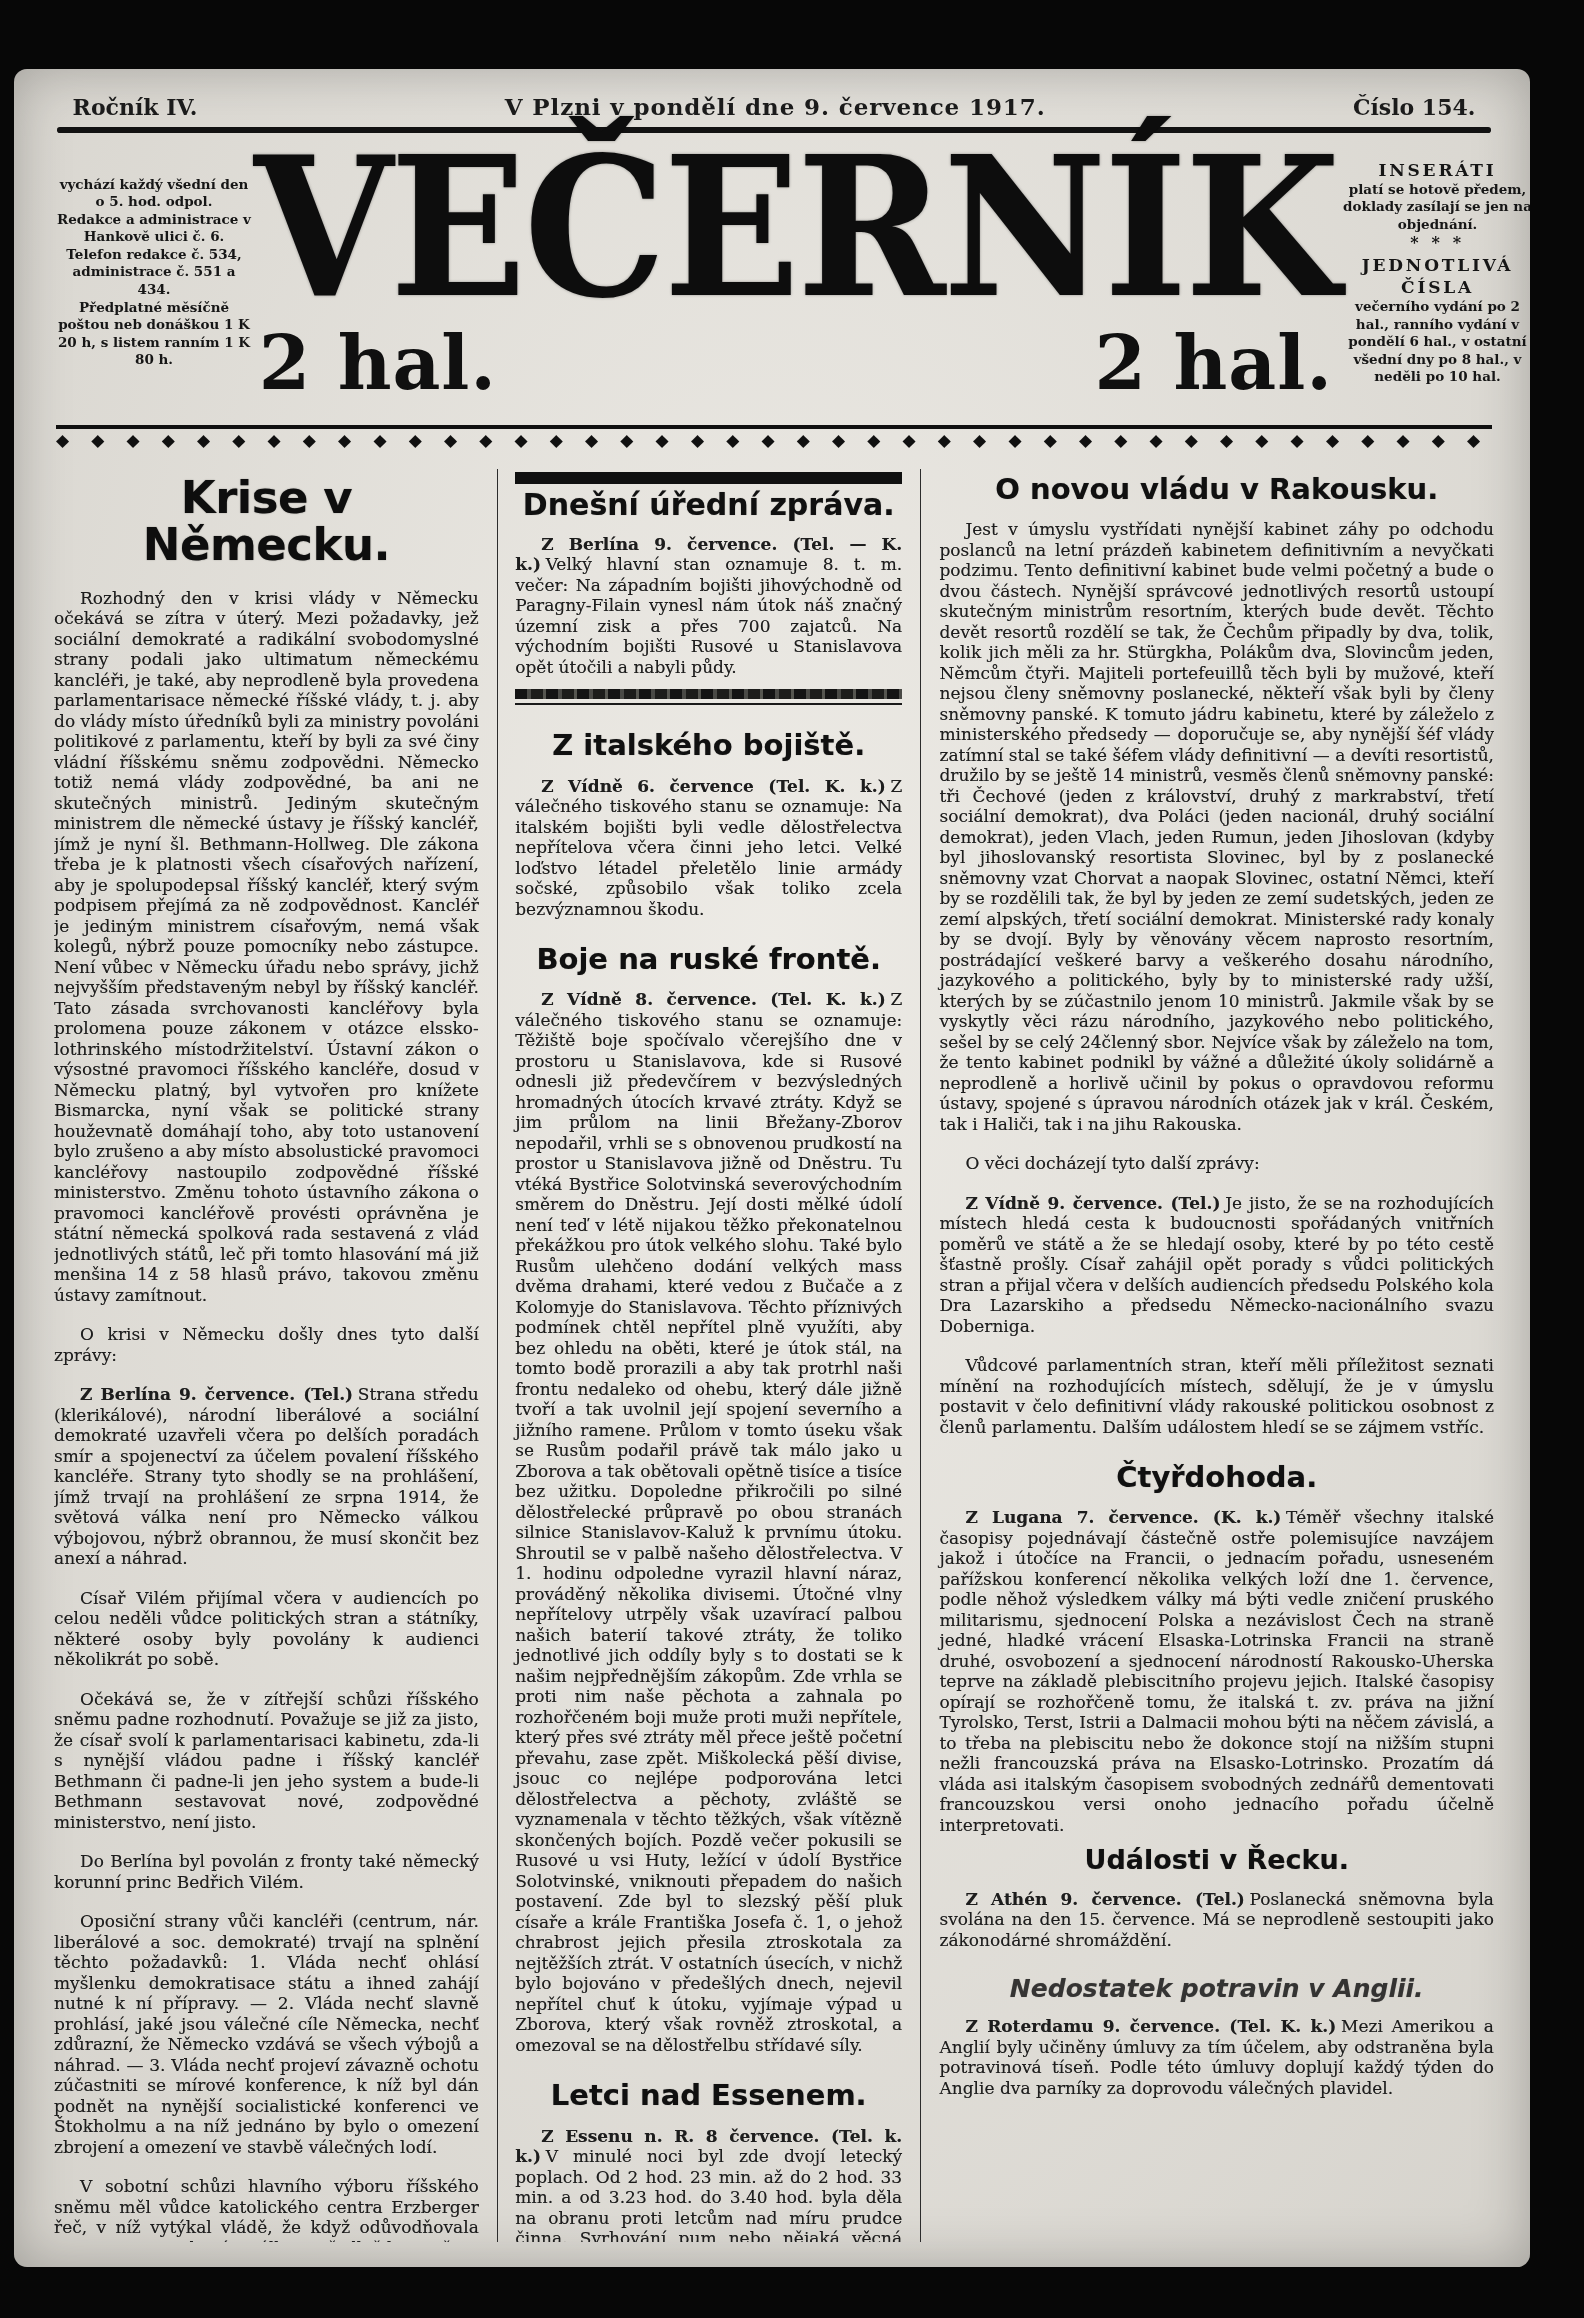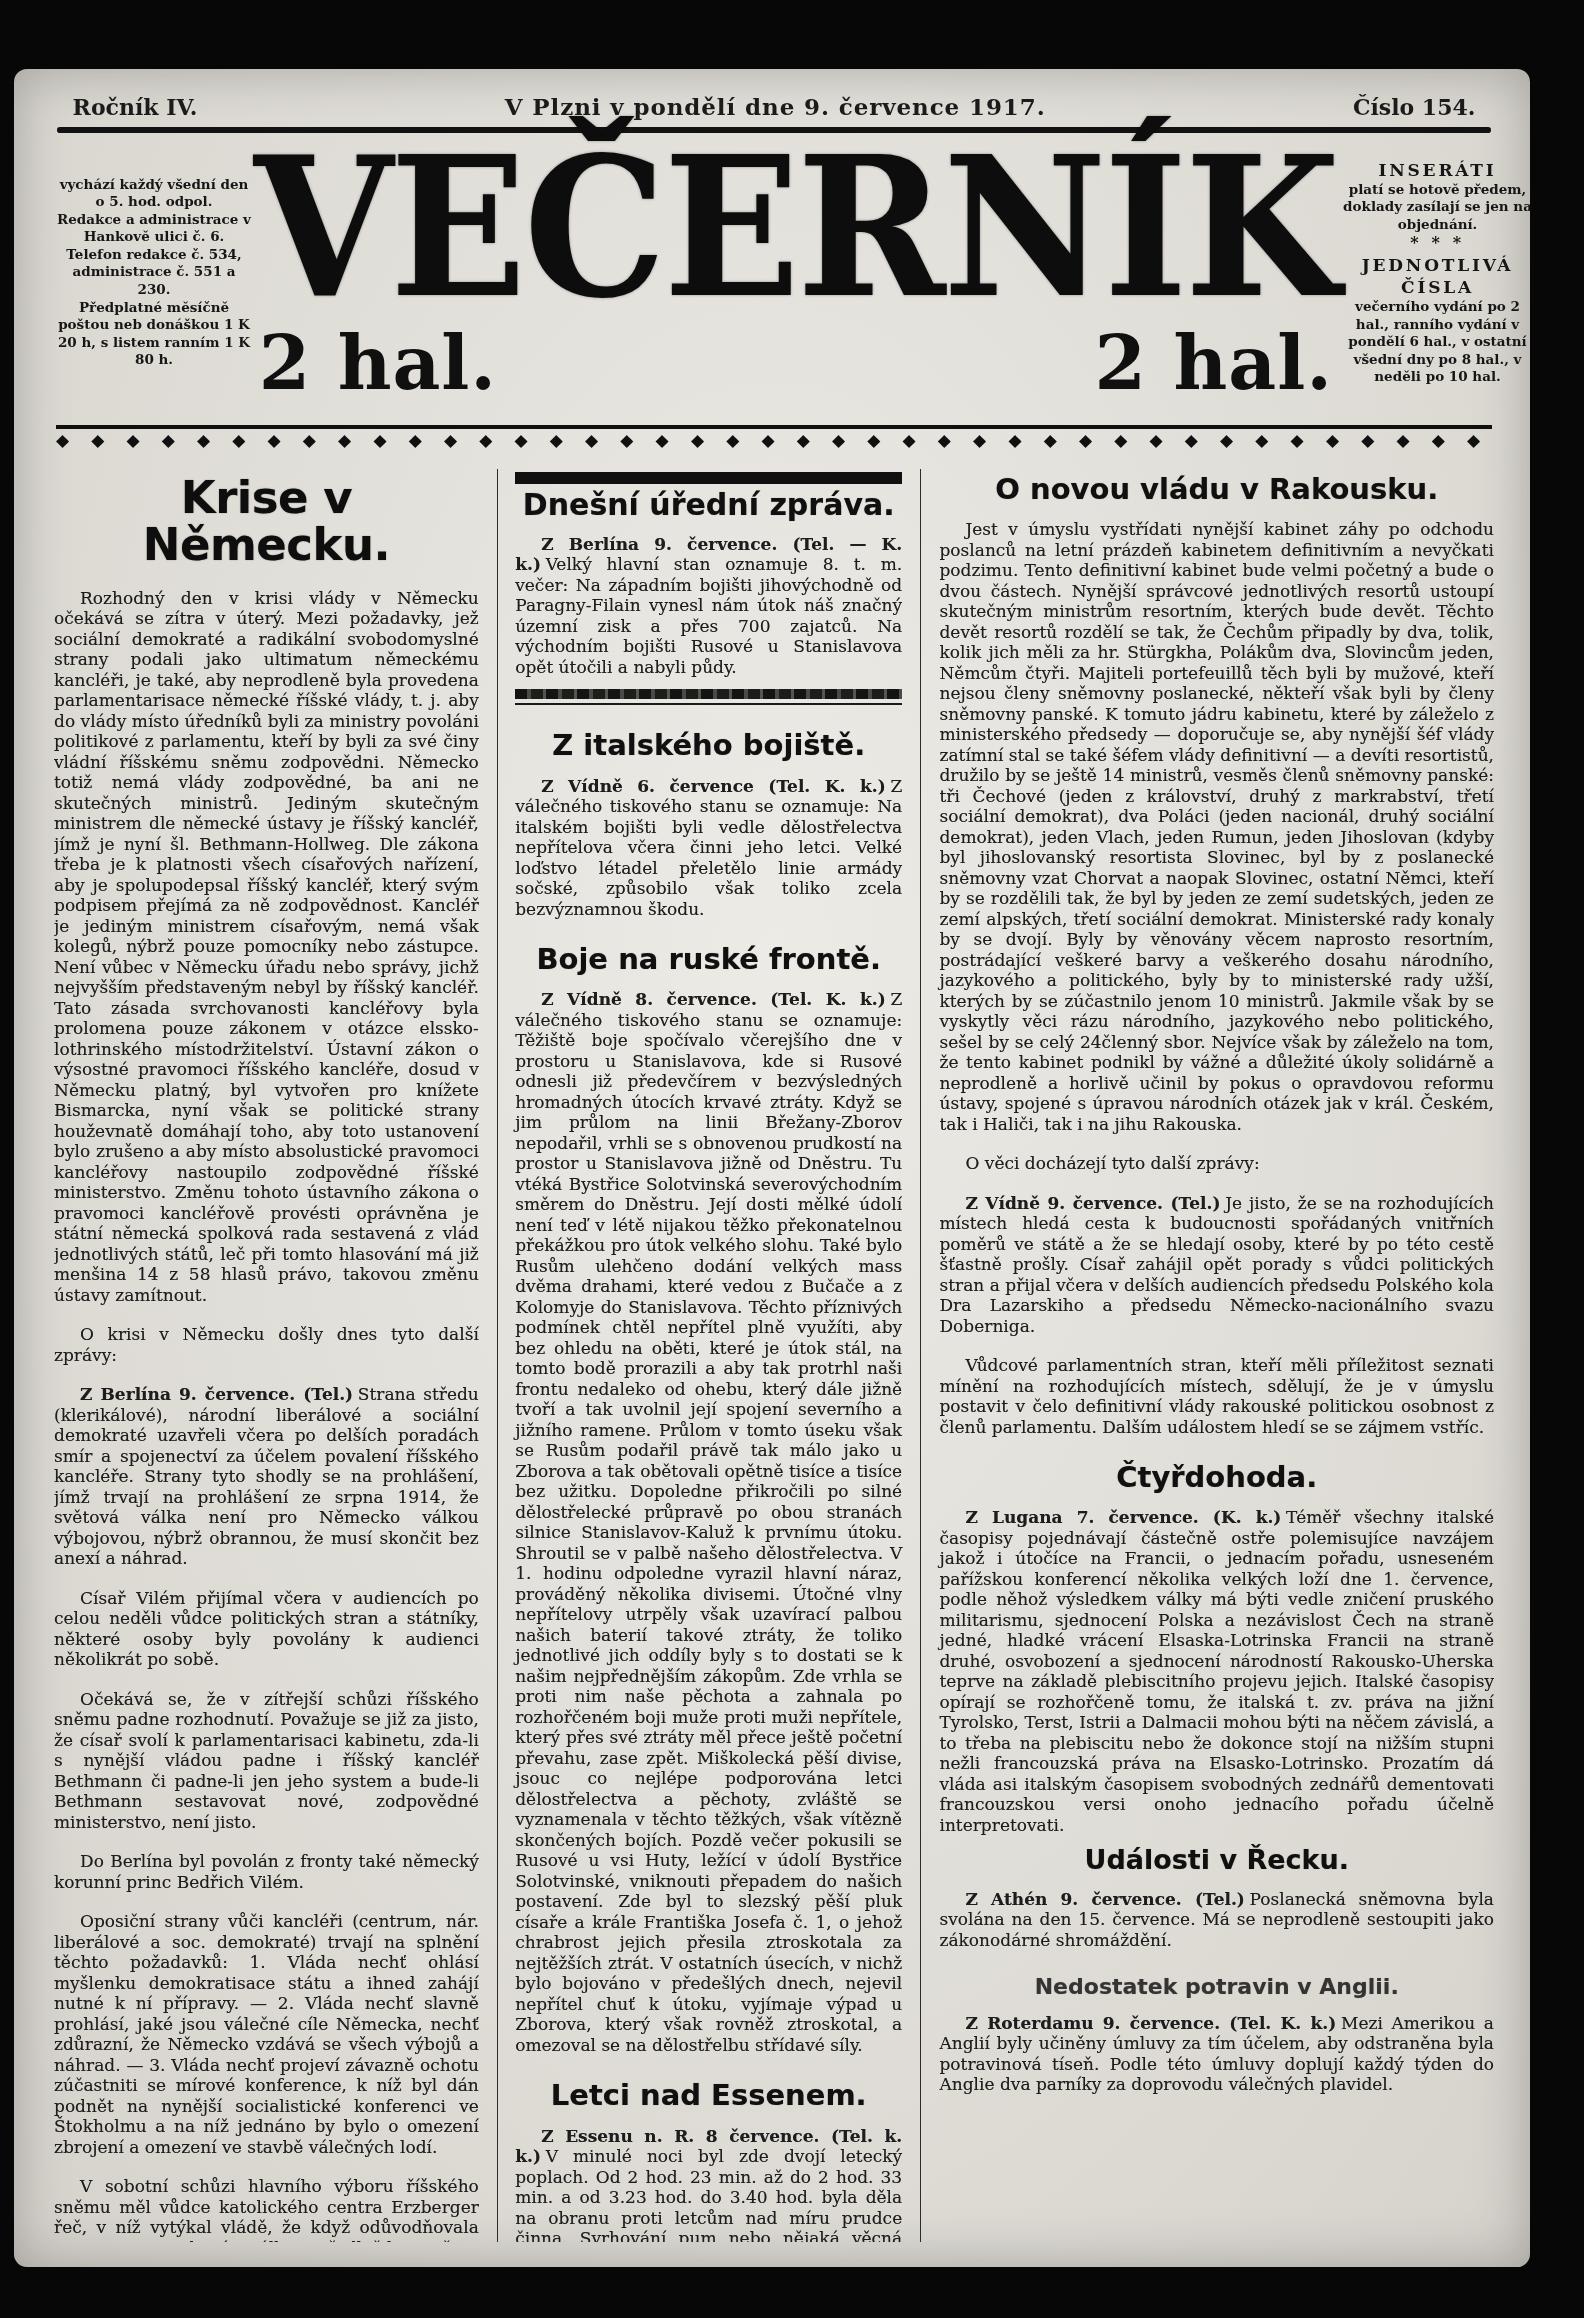--- a/index.html
+++ b/index.html
@@ -89,21 +89,21 @@
     color:#0e0e0e;text-shadow:0 0 1.4px rgba(0,0,0,.4);
   }
   .headline-sec{
     font-family:"DejaVu Sans","Liberation Sans",sans-serif;
     font-weight:bold;text-align:center;color:#101010;
     text-shadow:0 0 0.9px rgba(0,0,0,.4);
     margin:25px 0 14px 0;line-height:1.08;
   }
   .hl-62{font-size:29px;}
   .hl-58{font-size:27px;margin-top:10px;}
-  .hl-54{font-size:22px;}
+  .hl-54{font-size:25px;font-style:italic;}
   .hl-64{font-size:30px;}
   .bar-solid{height:12px;background:#101010;margin:2.8px 0 5.6px 0;}
   .bar-mottled{
     height:9.3px;margin:12px 0 2.8px 0;
     background:repeating-linear-gradient(90deg,#141414 0 12px,#4a4a46 12px 16px,#1d1d1b 16px 28px,#565650 28px 31px);
   }
   .rule-thin{height:1.9px;background:#1a1a1a;margin:4.7px 0 0 0;}
   .official-head{margin:2.8px 0 12px 0;}
   .smudge{opacity:.82;filter:blur(0.2px);}
 </style>
@@ -116,21 +116,21 @@
     <span>Ročník IV.</span>
     <span class="mid">V Plzni v pondělí dne 9. července 1917.</span>
     <span>Číslo 154.</span>
   </div>
   <div class="toprule"></div>
 
   <div class="masthead">
     <div class="mh-side">
       <p>vychází každý všední den o 5. hod. odpol.</p>
       <p>Redakce a administrace v Hankově ulici č. 6.</p>
-      <p>Telefon redakce č. 534, administrace č. 551 a 230.</p>
+      <p>Telefon redakce č. 534, administrace č. 551 a 434.</p>
       <p>Předplatné měsíčně poštou neb donáškou 1 K 20 h, s listem ranním 1 K 80 h.</p>
     </div>
     <div class="mh-center">
       <div class="mh-title">VEČERNÍK</div>
       <div class="mh-bottom">
         <span class="mh-price">2 hal.</span>
         <span class="mh-price">2 hal.</span>
       </div>
     </div>
     <div class="mh-side">

